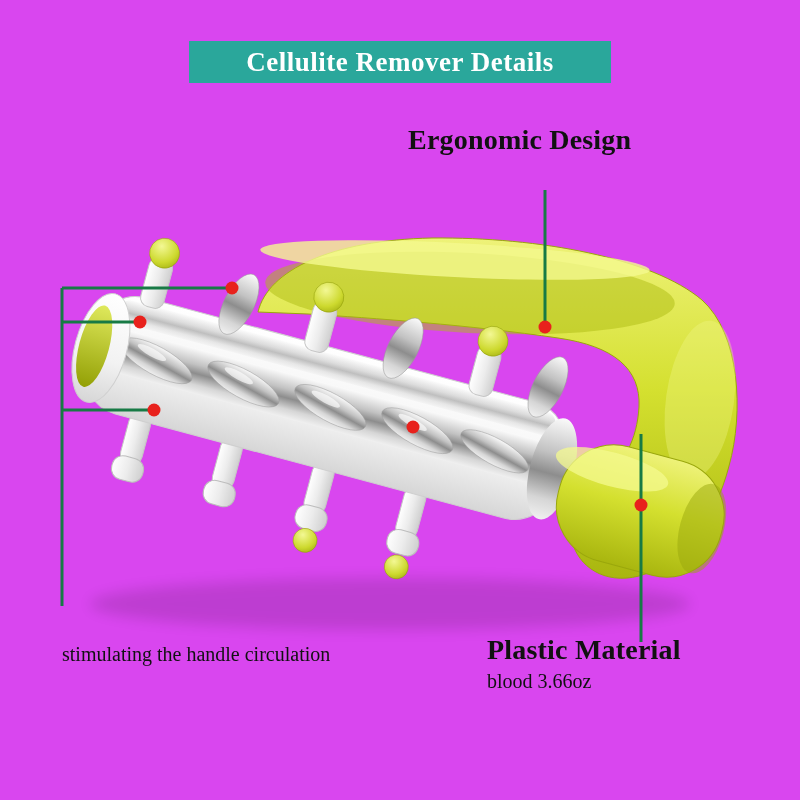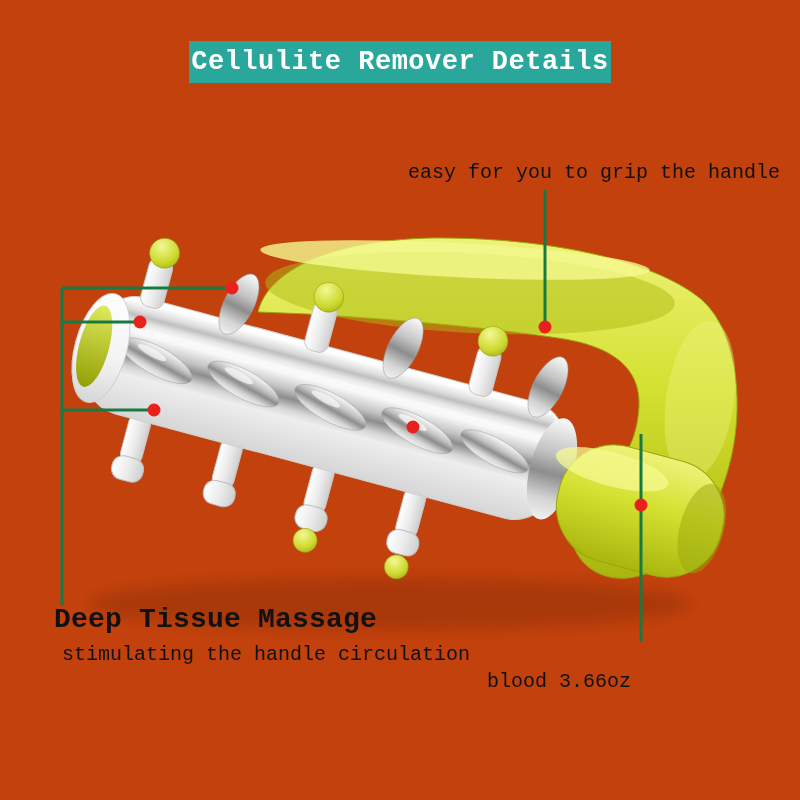--- a/index.html
+++ b/index.html
@@ -1,17 +1,17 @@
 <!DOCTYPE html>
 <html style="--banner-bg: #2aa79b; --banner-text: #ffffff; --callout-line: #177a45; --marker-dot: #e8211c; --handle-yellow: #d4e02f; --text: #111111;"><head>
 <meta charset="utf-8">
 <style>
   html,body{margin:0;padding:0;background:#fff;}
-  .stage{position:relative;width:800px;height:800px;background:#c2410c;
-         font-family:Liberation Mono, monospace;overflow:hidden;}
+  .stage{position:relative;width:800px;height:800px;background:#d946ef;
+         font-family:Liberation Serif, serif;overflow:hidden;}
   svg.layer{position:absolute;left:0;top:0;width:800px;height:800px;}
   .product-layer{z-index:1;}
   .overlay-layer{z-index:2;}
   .banner{position:absolute;left:189px;top:41px;width:422px;height:42px;z-index:3;
           background:var(--banner-bg,#2aa79b);color:var(--banner-text,#fff);
           display:flex;align-items:center;justify-content:center;
           font-size:27px;font-weight:700;letter-spacing:.5px;}
   .callout-title{position:absolute;z-index:3;font-weight:700;font-size:28px;
                  color:var(--text,#111);letter-spacing:.2px;white-space:nowrap;}
   .callout-sub{position:absolute;z-index:3;font-size:20px;font-weight:500;
@@ -146,20 +146,20 @@
     <line class="cl-line" x1="641" y1="434" x2="641" y2="642"></line>
 
     <circle class="cl-dot" cx="232" cy="288" r="6.5"></circle>
     <circle class="cl-dot" cx="140" cy="322" r="6.5"></circle>
     <circle class="cl-dot" cx="154" cy="410" r="6.5"></circle>
     <circle class="cl-dot" cx="545" cy="327" r="6.5"></circle>
     <circle class="cl-dot" cx="413" cy="427" r="6.5"></circle>
     <circle class="cl-dot" cx="641" cy="505" r="6.5"></circle>
   </svg>
 
-  <div class="callout-sub pos-ergo-sub">easy for you to grip the handle</div>
+  <div class="callout-title pos-ergo-title">Ergonomic Design</div>
 
-  <div class="callout-title pos-dt-title">Deep Tissue Massage</div>
   <div class="callout-sub pos-dt-l1">stimulating the handle circulation</div>
 
+  <div class="callout-title pos-pl-title">Plastic Material</div>
   <div class="callout-sub pos-pl-sub">blood 3.66oz</div>
 
 </div>
 
 </body></html>

